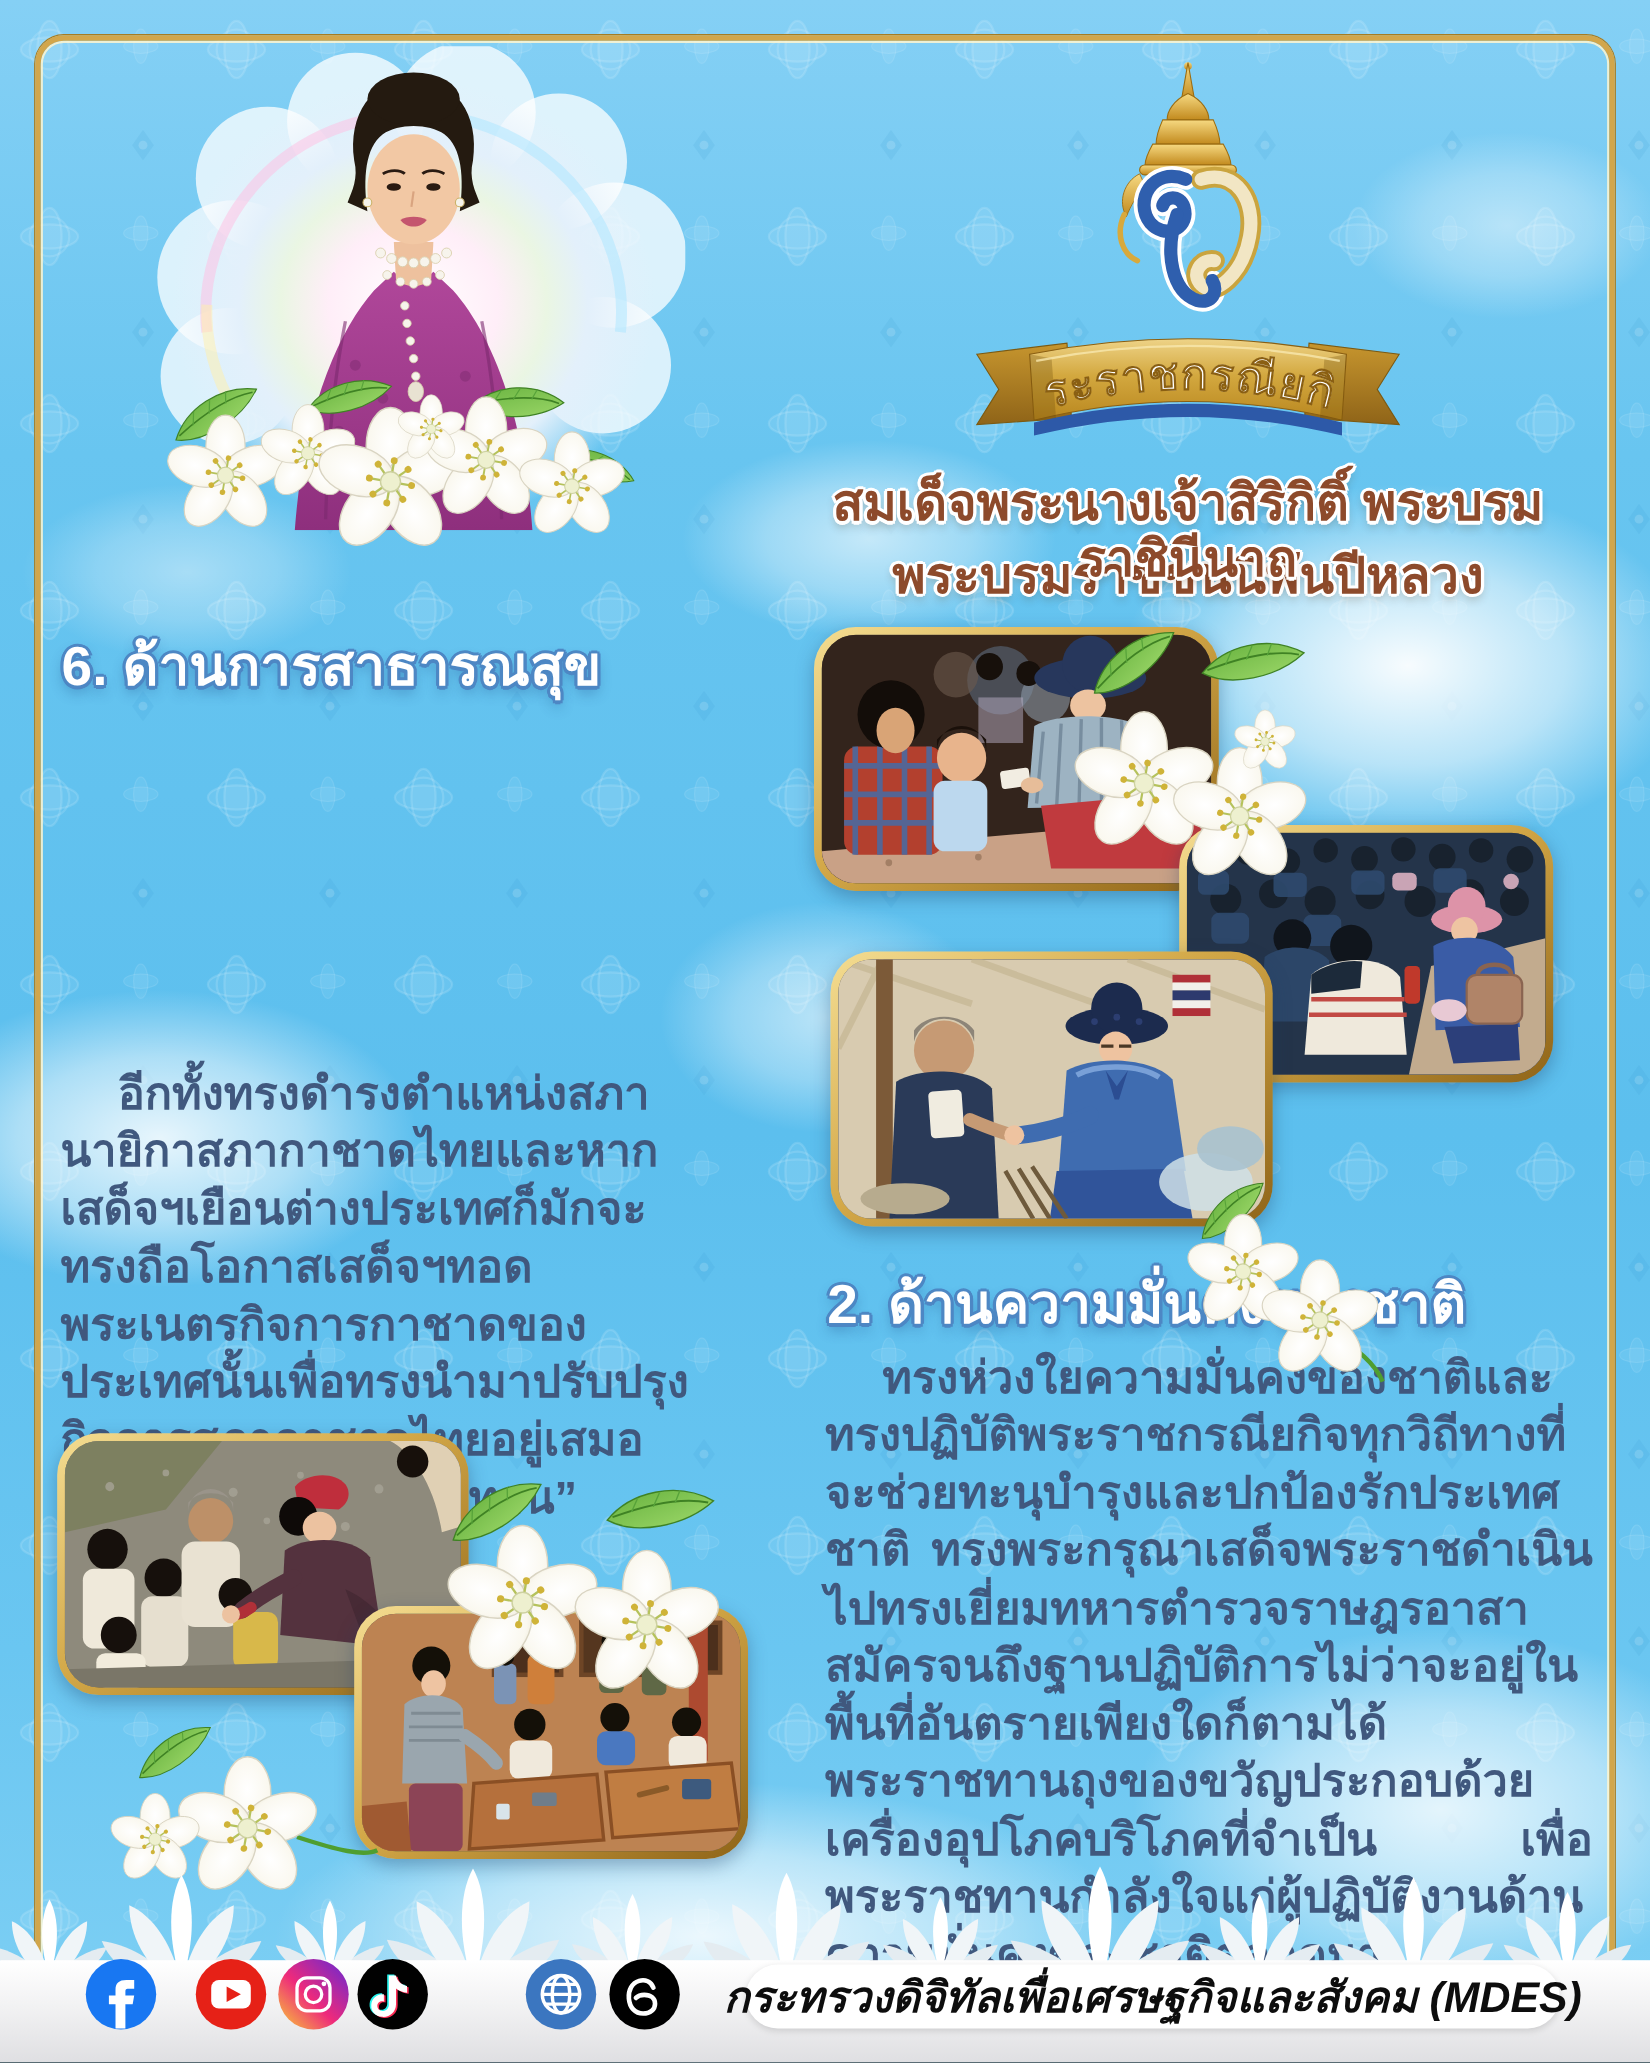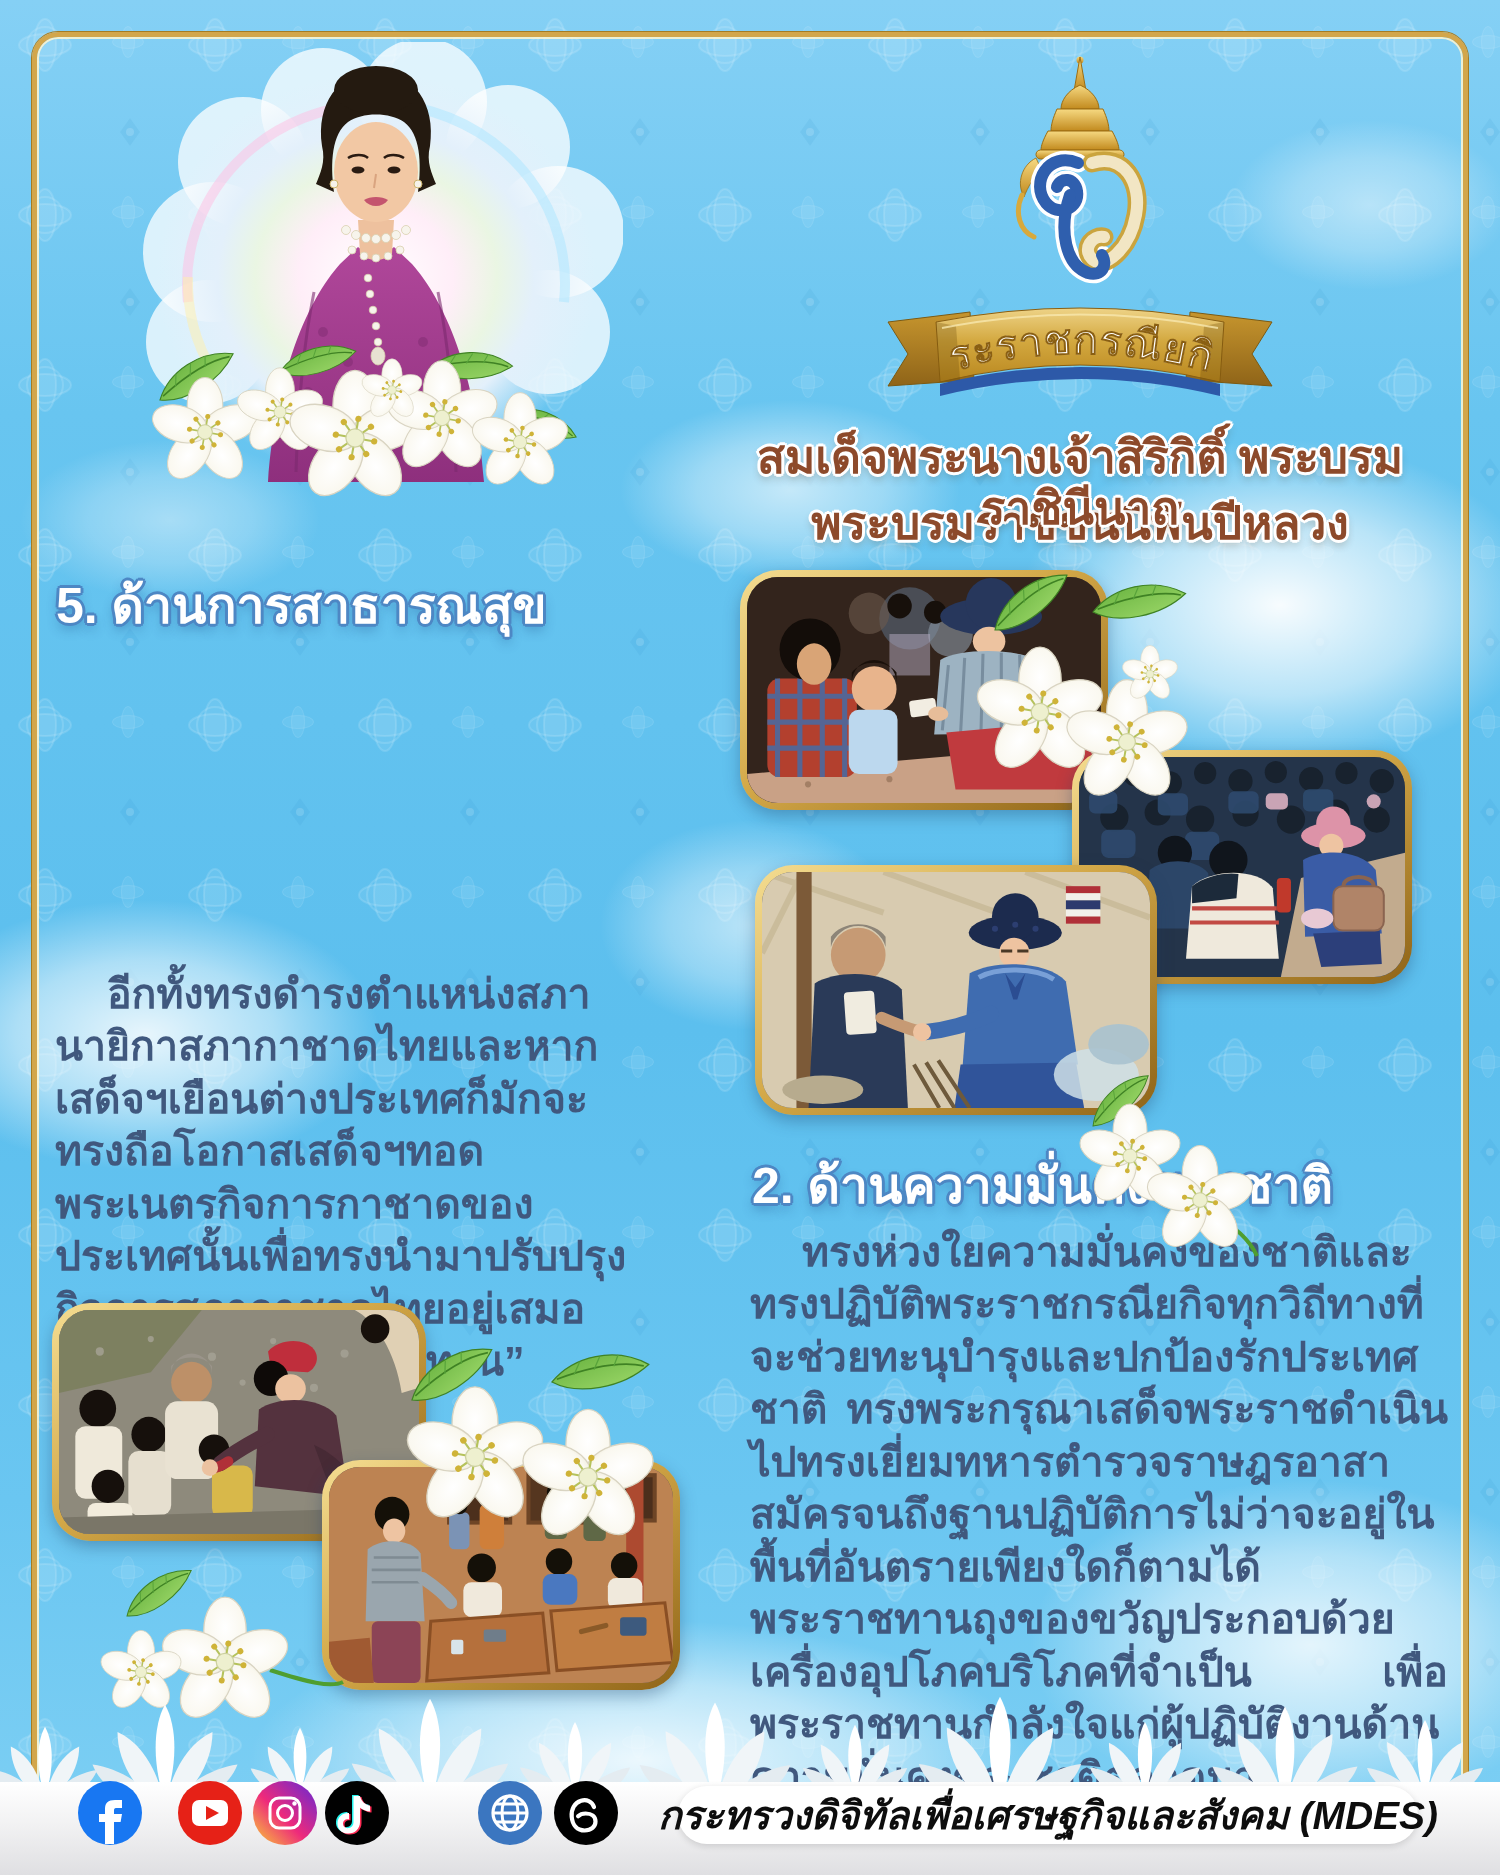--- a/index.html
+++ b/index.html
@@ -265,21 +265,21 @@
     <use href="#leaf" transform="translate(300,48) rotate(6) scale(1.05)"></use>
     <use href="#leaf" transform="translate(380,92) rotate(28) scale(0.9)"></use>
     <use href="#blossom" transform="translate(75,112) scale(1.05)"></use>
     <use href="#blossom" transform="translate(150,92) scale(0.85)"></use>
     <use href="#blossom" transform="translate(225,118) scale(1.3)"></use>
     <use href="#blossom" transform="translate(312,98) scale(1.1)"></use>
     <use href="#blossom" transform="translate(390,122) scale(0.95)"></use>
     <use href="#blossom" transform="translate(262,70) scale(0.6)"></use>
   </svg>
 
-  <div class="section-heading" style="left:56px;top:566px">5. ด้านการสาธารณสุข</div>
+  <div class="section-heading" style="left:56px;top:566px">6. ด้านการสาธารณสุข</div>
   <p class="body-text" style="left:55px;top:968px;width:572px">อีกทั้งทรงดำรงตำแหน่งสภานายิกาสภากาชาดไทยและหากเสด็จฯเยือนต่างประเทศก็มักจะทรงถือโอกาสเสด็จฯทอดพระเนตรกิจการกาชาดของประเทศนั้นเพื่อทรงนำมาปรับปรุงกิจการสภากาชาดไทยอยู่เสมอ “หน่วยแพทย์พระราชทาน”</p>
 
   <div class="photo" style="left:740px;top:570px;width:354px;height:226px">
     <div class="photo-inner">
         <svg viewBox="0 0 348 218" preserveAspectRatio="none">
       <rect width="348" height="218" fill="#33241c"></rect>
       <circle cx="160" cy="40" r="30" fill="#54606e" opacity=".7"></circle>
           <circle cx="200" cy="55" r="22" fill="#8a97a5" opacity=".6"></circle>
       <circle cx="120" cy="35" r="20" fill="#6d5a4c" opacity=".6"></circle>
           <rect x="140" y="55" width="40" height="40" fill="#b8aec4" opacity=".5"></rect>

